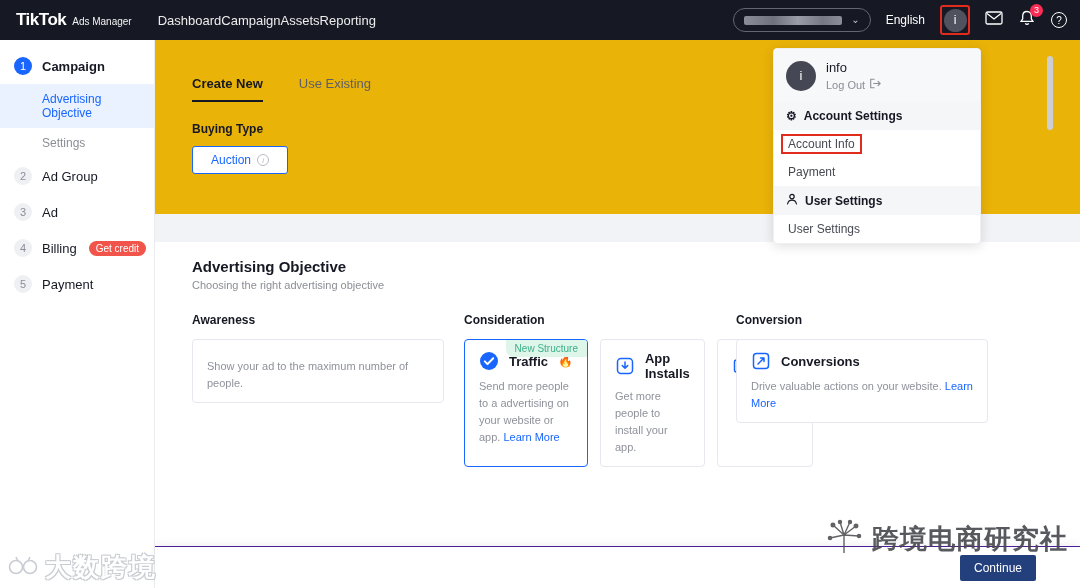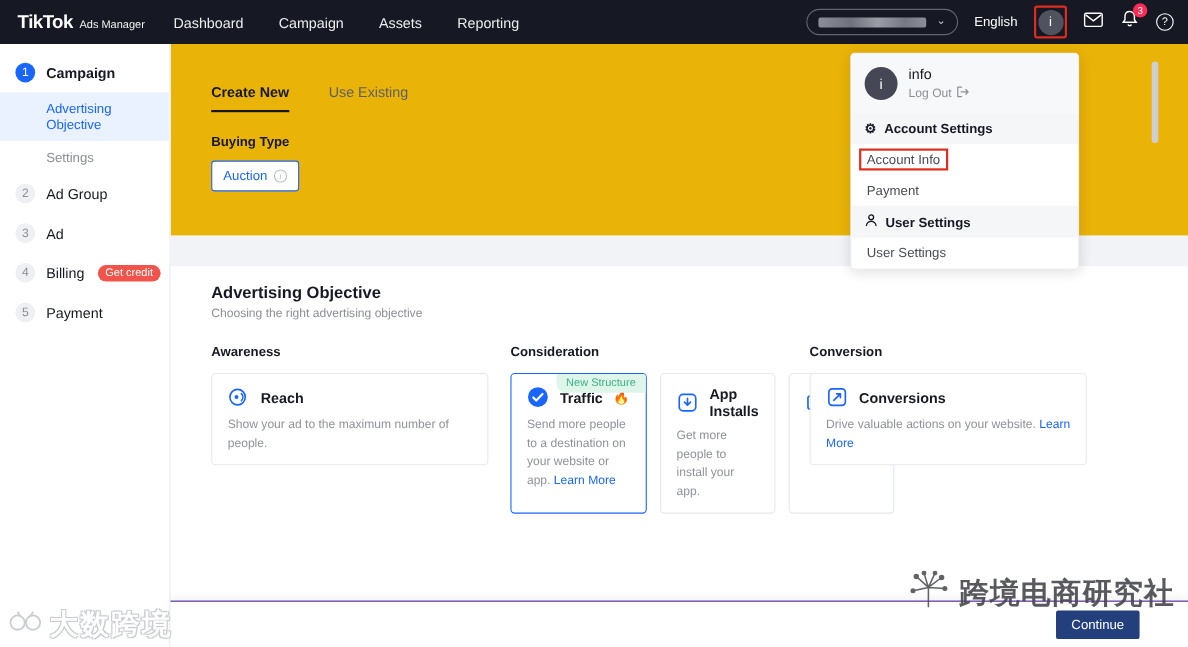--- a/index.html
+++ b/index.html
@@ -4,21 +4,21 @@
 <style>
   *{box-sizing:border-box;margin:0;padding:0}
   html,body{width:1080px;height:588px}
   body{position:relative;overflow:hidden;font-family:"Liberation Sans",sans-serif;background:#fff;color:#161823}
 
   
   .topbar{position:absolute;top:0;left:0;width:1080px;height:40px;background:#161823;display:flex;align-items:center;color:#fff;z-index:40}
   .brand{display:flex;align-items:baseline;margin-left:16px;cursor:pointer}
   .brand-main{font-weight:bold;font-size:17px;letter-spacing:-.5px}
   .brand-sub{font-size:10px;margin-left:6px;opacity:.95}
-  .topnav{display:flex;gap:32px;margin-left:26px;font-size:13px}
+  .topnav{display:flex;margin-left:26px;font-size:13px}
   .navitem{color:rgba(255,255,255,.92);cursor:pointer}
   .topbar-right{margin-left:auto;display:flex;align-items:center;gap:15px;padding-right:13px}
   .account-pill{width:138px;height:24px;border:1px solid #63656f;border-radius:12px;display:flex;align-items:center;justify-content:space-between;padding:0 10px;cursor:pointer}
   .redacted-bar{width:98px;height:9px;border-radius:2px;background:linear-gradient(90deg,#8b8e99,#6f727c 30%,#9a9da6 55%,#767983 80%,#8b8e99);filter:blur(.4px)}
   .pill-chev{font-size:10px;color:#c7c8ce;line-height:1}
   .lang{font-size:12px;cursor:pointer}
   .avatar-wrap{position:relative;width:30px;height:30px;display:flex;align-items:center;justify-content:center}
   .red-box{position:absolute;inset:0;border:2px solid #e02b1d;border-radius:3px;pointer-events:none}
   .avatar{width:23px;height:23px;border-radius:50%;background:#50535f;color:#fff;font-size:12px;display:flex;align-items:center;justify-content:center;cursor:pointer}
   .icon-btn{position:relative;cursor:pointer;display:flex;align-items:center;justify-content:center}
@@ -35,21 +35,21 @@
   .subitem.active{background:#eaf2ff;color:#1966ff}
   .get-credit{background:#f0544a;color:#fff;font-size:10px;padding:2px 7px;border-radius:9px;margin-left:2px;white-space:nowrap}
 
   
   .main{position:absolute;left:155px;top:40px;width:925px;height:548px;background:#f2f3f6;overflow:hidden}
   .panel-top{position:absolute;top:0;left:0;right:0;height:174px;background:#eab308;padding:36px 0 0 37px}
   .tabs{display:flex;gap:36px;font-size:13px}
   .tab{padding-bottom:9px;color:#5d5f66;cursor:pointer}
   .tab.active{color:#161823;font-weight:bold;border-bottom:2px solid #161823}
   .buying-label{margin-top:20px;font-size:12px;font-weight:bold}
-  .auction-chip{margin-top:10px;width:80px;height:28px;border:1px solid #1966ff;border-radius:3px;background:#fff;display:flex;align-items:center;justify-content:center;gap:6px;font-size:12px;color:#1966ff;cursor:pointer}
+  .auction-chip{margin-top:10px;width:96px;height:28px;border:1px solid #1966ff;border-radius:3px;background:#fff;display:flex;align-items:center;justify-content:center;gap:6px;font-size:12px;color:#1966ff;cursor:pointer}
   .info-dot{width:12px;height:12px;border-radius:50%;border:1px solid #b9bcc4;color:#b9bcc4;font-size:8px;display:flex;align-items:center;justify-content:center;font-style:italic}
   .panel-obj{position:absolute;top:202px;left:0;right:0;height:304px;background:#fff;padding:16px 0 0 37px;overflow:hidden}
   .obj-title{font-size:15px;font-weight:bold}
   .obj-sub{font-size:11px;color:#8c8e96;margin-top:4px}
   .obj-cols{display:flex;gap:20px;margin-top:22px}
   .obj-col{width:252px}
   .col-header{font-size:12px;font-weight:bold;margin-bottom:12px}
   .cards{display:flex;gap:12px}
   .card{position:relative;border:1px solid #e6e8ee;border-radius:4px;background:#fff;padding:11px 14px 10px;cursor:pointer}
   .card.selected{border-color:#1966ff}
@@ -174,30 +174,20 @@
   <section class="panel-obj">
     <h2 class="obj-title">Advertising Objective</h2>
     <div class="obj-sub">Choosing the right advertising objective</div>
 
     <div class="obj-cols">
 
       <div class="obj-col">
         <div class="col-header">Awareness</div>
         <div class="cards">
           <div class="card">
-            <div class="card-head">
-              <span class="card-icon">
-                <svg width="20" height="20" viewBox="0 0 20 20" fill="none" stroke="#1966ff" stroke-width="1.5" stroke-linecap="round">
-                  <circle cx="9" cy="10" r="7"></circle>
-                    <circle cx="8" cy="10" r="1.8" fill="#1966ff" stroke="none"></circle>
-                  <path d="M12.5 6.8a4.6 4.6 0 0 1 0 6.4"></path>
-                </svg>
-              </span>
-              <span class="card-title">Reach</span>
-            </div>
             <div class="card-desc">Show your ad to the maximum number of people.</div>
           </div>
         </div>
       </div>
 
       <div class="obj-col">
         <div class="col-header">Consideration</div>
         <div class="cards">
           <div class="card selected">
             <span class="new-badge">New Structure</span>
@@ -205,21 +195,21 @@
               <span class="card-icon">
                 <svg width="20" height="20" viewBox="0 0 20 20">
                   <circle cx="10" cy="10" r="9" fill="#1966ff"></circle>
                   <path d="M5.8 10.4l2.7 2.7 5.7-5.9" fill="none" stroke="#fff" stroke-width="2" stroke-linecap="round" stroke-linejoin="round"></path>
                 </svg>
               </span>
               <span class="card-title">Traffic</span>
               <span class="fire">🔥</span>
             </div>
             <div class="card-desc">
-              <span>Send more people to a destination on your website or app.</span>
+              <span>Send more people to a advertising on your website or app.</span>
               <span class="learn">Learn More</span>
             </div>
           </div>
 
           <div class="card">
             <div class="card-head">
               <span class="card-icon">
                 <svg width="20" height="20" viewBox="0 0 20 20" fill="none" stroke="#1966ff" stroke-width="1.5" stroke-linecap="round" stroke-linejoin="round">
                   <rect x="2.5" y="2.5" width="15" height="15" rx="3.5"></rect>
                   <path d="M10 6v6M7.3 9.6 10 12.3l2.7-2.7"></path>

